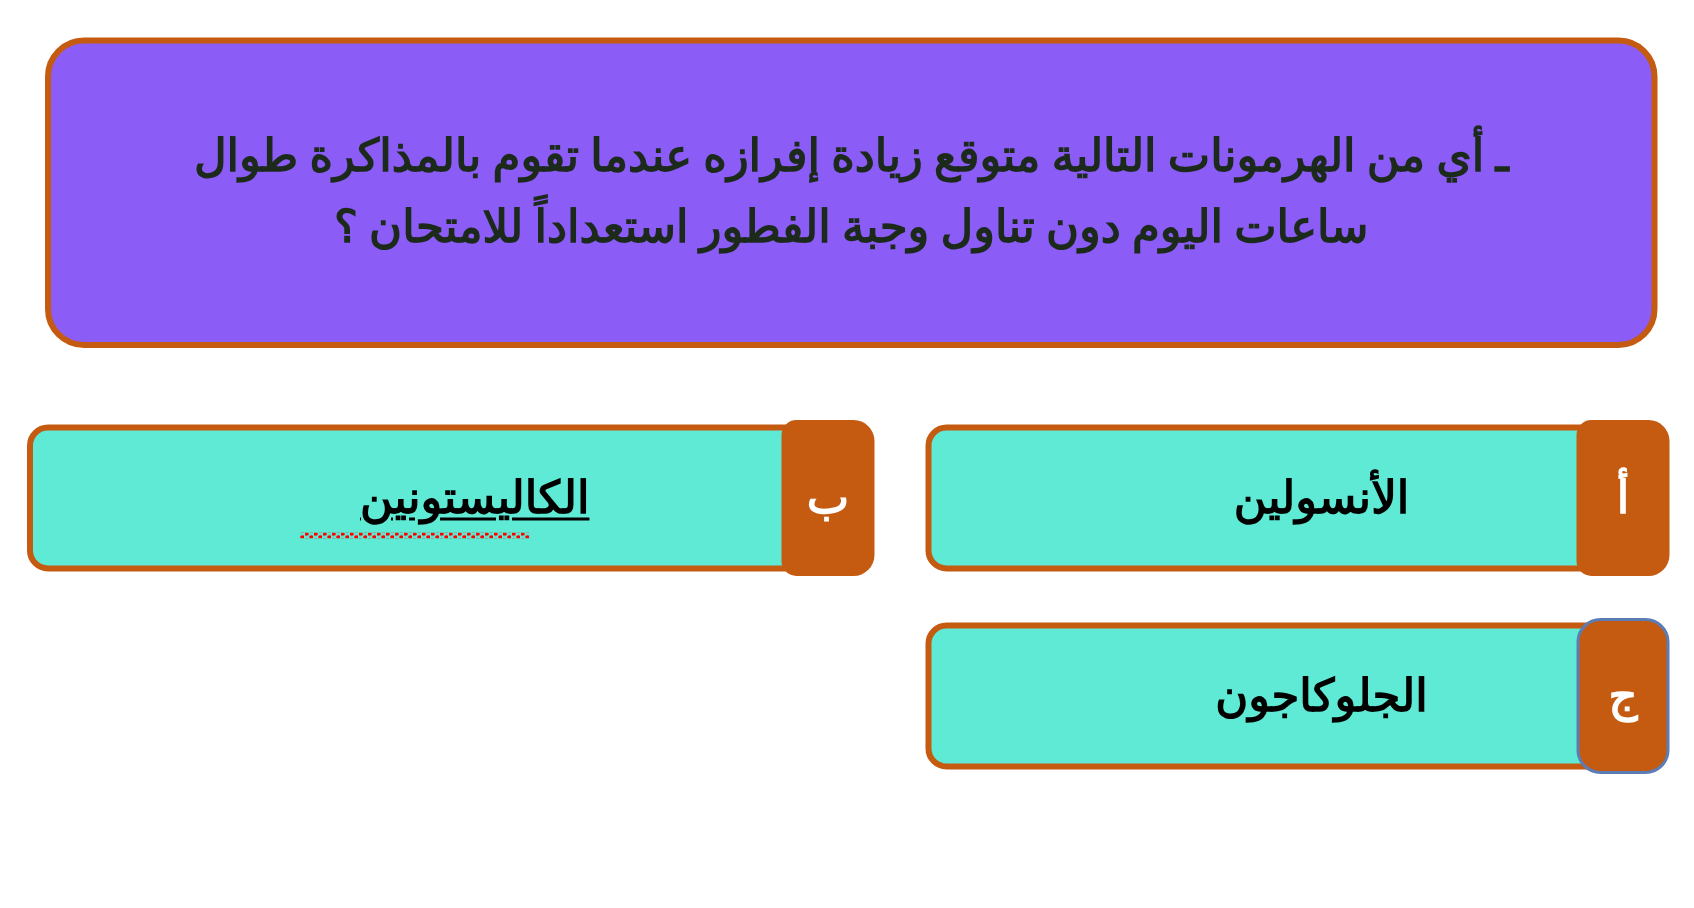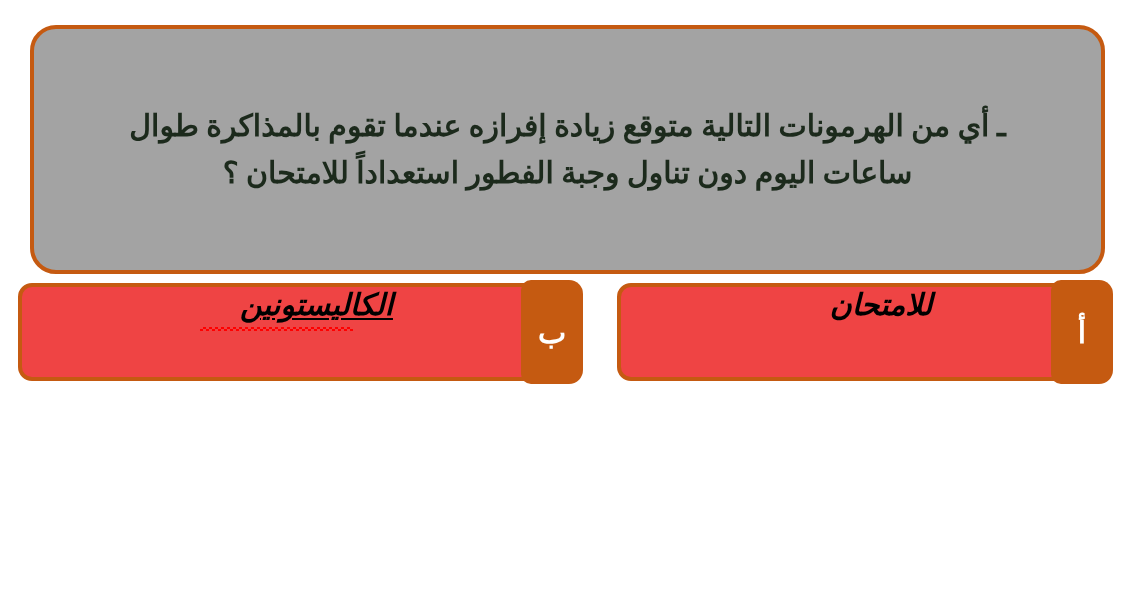--- a/index.html
+++ b/index.html
@@ -21,25 +21,25 @@
     inset: 0;
     background: #ffffff;
   }
 
   
   .question-box {
     position: absolute;
     left: 30px;
     top: 25px;
     width: 1075px;
-    height: 249px;
+    height: 207px;
     box-sizing: border-box;
     border: 4px solid #C55A11;
     border-radius: 26px;
-    background: #a3a3a3;
+    background: #8b5cf6;
     display: flex;
     align-items: center;
     justify-content: center;
   }
   .question-text {
     direction: rtl;
     text-align: center;
     font-family: "Liberation Serif", "DejaVu Serif", serif;
     font-weight: bold;
     font-size: 30px;
@@ -62,25 +62,24 @@
   
   .option-body {
     position: absolute;
     left: 0;
     top: 0;
     right: 0;
     bottom: 0;
     box-sizing: border-box;
     border: 4px solid #C55A11;
     border-radius: 14px;
-    background: #ef4444;
+    background: #5eead4;
     display: flex;
-    align-items: flex-start;
+    align-items: center;
     justify-content: center;
-    font-style: italic;
   }
   .option-label {
     direction: rtl;
     text-align: center;
     font-family: "Liberation Serif", "DejaVu Serif", serif;
     font-weight: bold;
     font-size: 30px;
     color: #000000;
     padding-left: 40px;  
     position: relative;
@@ -143,31 +142,39 @@
 
 <div id="slide">
 
   <div class="question-box">
     <div class="question-text">ـ أي من الهرمونات التالية متوقع زيادة إفرازه عندما تقوم بالمذاكرة طوال
 ساعات اليوم دون تناول وجبة الفطور استعداداً للامتحان ؟</div>
   </div>
 
   <div class="option" id="option-a">
     <div class="option-body">
-      <span class="option-label">للامتحان</span>
+      <span class="option-label">الأنسولين</span>
     </div>
     <div class="option-badge">
       <span>أ</span>
     </div>
   </div>
 
   <div class="option" id="option-b">
     <div class="option-body">
       <span class="option-label misspelled">الكاليستونين</span>
     </div>
     <div class="option-badge">
       <span>ب</span>
     </div>
   </div>
 
+  <div class="option" id="option-c">
+    <div class="option-body">
+      <span class="option-label">الجلوكاجون</span>
+    </div>
+    <div class="option-badge selected">
+      <span>ج</span>
+    </div>
+  </div>
 
 
 </div>
 
 </body></html>

